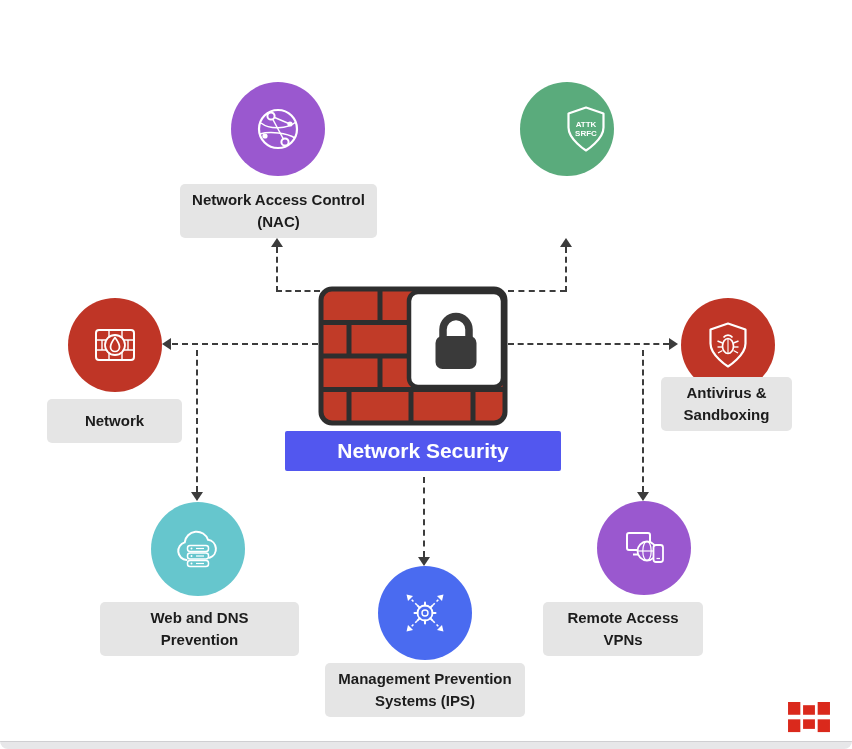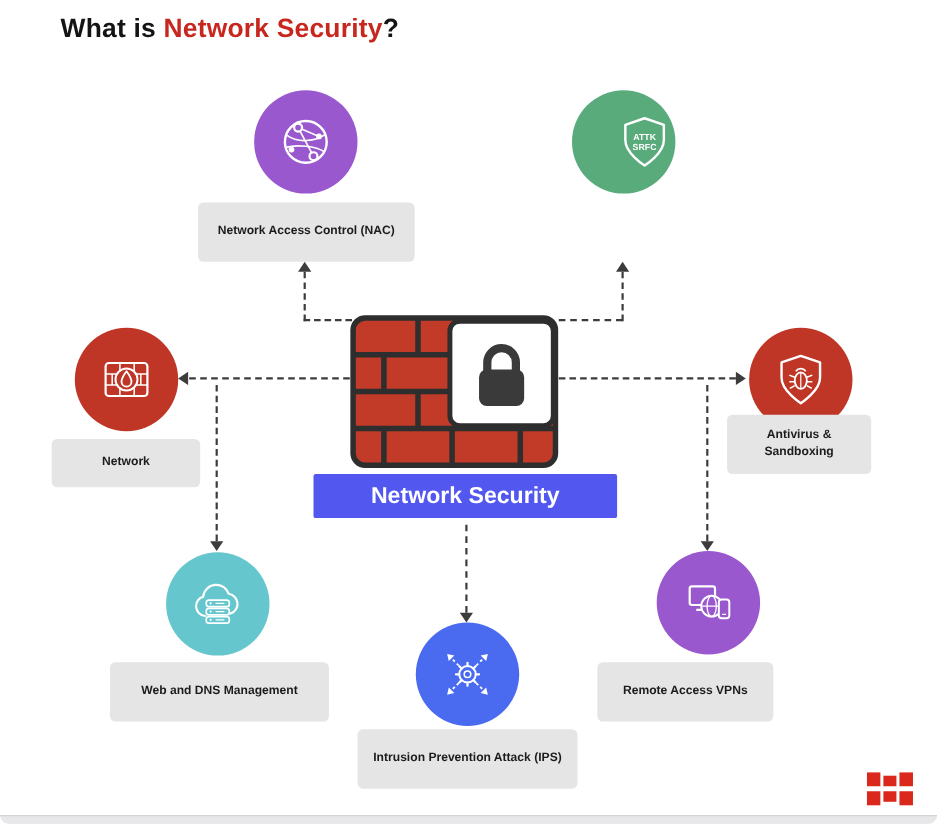--- a/index.html
+++ b/index.html
@@ -7,21 +7,21 @@
   body { font-family:"Liberation Sans", sans-serif; }
   .canvas { position:relative; width:852px; height:749px; background:#ffffff; overflow:hidden; }
 
   .title { position:absolute; left:55px; top:13px; font-size:24px; font-weight:bold; color:#141414; letter-spacing:.2px; }
 
   .circle { position:absolute; width:94px; height:94px; border-radius:50%;
             display:flex; align-items:center; justify-content:center; }
 
   .labelbox { position:absolute; background:#E5E5E5; border-radius:5px;
               display:flex; align-items:center; justify-content:center;
-              text-align:center; font-weight:bold; font-size:11px; color:#1c1c1c;
+              text-align:center; font-weight:bold; font-size:15px; color:#1c1c1c;
               line-height:1.45; padding:4px 10px; }
 
   .dash-h { position:absolute; border-top:2.5px dashed #3C3C3C; height:0; }
   .dash-v { position:absolute; border-left:2.5px dashed #3C3C3C; width:0; }
 
   .arrow { position:absolute; width:0; height:0; }
   .arrow.up    { border-left:6px solid transparent; border-right:6px solid transparent; border-bottom:9px solid #3C3C3C; }
   .arrow.down  { border-left:6px solid transparent; border-right:6px solid transparent; border-top:9px solid #3C3C3C; }
   .arrow.left  { border-top:6px solid transparent; border-bottom:6px solid transparent; border-right:9px solid #3C3C3C; }
   .arrow.right { border-top:6px solid transparent; border-bottom:6px solid transparent; border-left:9px solid #3C3C3C; }
@@ -38,21 +38,20 @@
                   background:#e7e7e9; border-top:1px solid #cfcfd2;
                   border-radius:0 0 8px 8px; }
 
   svg text { font-family:"Liberation Sans", sans-serif; }
 </style>
 </head>
 <body>
 
 <div class="canvas">
 
-  <h1 class="title"><span>What is </span><span style="color: rgb(199, 39, 30);">Network Security</span><span>?</span></h1>
 
   <div class="dash-h" style="left:276px;top:290px;width:44px"></div>
   <div class="dash-v" style="left:276px;top:247px;height:45px"></div>
   <div class="arrow up" style="left:271px;top:238px"></div>
 
   <div class="dash-h" style="left:508px;top:290px;width:58px"></div>
   <div class="dash-v" style="left:565px;top:247px;height:45px"></div>
   <div class="arrow up" style="left:560px;top:238px"></div>
 
   <div class="dash-h" style="left:172px;top:343px;width:146px"></div>
@@ -171,21 +170,21 @@
         <circle cx="21.5" cy="35" r="1"></circle>
         <circle cx="21.5" cy="42.5" r="1"></circle>
       </g>
       <g stroke="#fff" stroke-width="1.2">
         <line x1="26" y1="27.5" x2="34" y2="27.5"></line>
         <line x1="26" y1="35" x2="34" y2="35"></line>
         <line x1="26" y1="42.5" x2="34" y2="42.5"></line>
       </g>
     </svg>
   </div>
-  <div class="labelbox" style="left:100px;top:602px;width:199px;min-height:54px">Web and DNS Management</div>
+  <div class="labelbox" style="left:100px;top:602px;width:199px;min-height:54px">Web and DNS Prevention</div>
 
   <div class="circle" style="left: 378px; top: 566px; background: rgb(74, 107, 240); color: rgb(74, 107, 240);">
     <svg width="56" height="56" viewBox="0 0 56 56">
       <circle cx="28" cy="28" r="7.5" fill="none" stroke="#fff" stroke-width="1.8"></circle>
       <circle cx="28" cy="28" r="3" fill="none" stroke="#fff" stroke-width="1.4"></circle>
       <g stroke="#fff" stroke-width="2" stroke-linecap="round">
         <line x1="35.5" y1="28" x2="38.5" y2="28"></line>
         <line x1="33.3" y1="33.3" x2="35.4" y2="35.4"></line>
         <line x1="28" y1="35.5" x2="28" y2="38.5"></line>
         <line x1="22.7" y1="33.3" x2="20.6" y2="35.4"></line>
@@ -201,21 +200,21 @@
         <line x1="36" y1="36" x2="42" y2="42"></line>
       </g>
       <g fill="#fff">
         <polygon points="9.5,9.5 16,11 11,16"></polygon>
         <polygon points="46.5,9.5 40,11 45,16"></polygon>
         <polygon points="9.5,46.5 11,40 16,45"></polygon>
         <polygon points="46.5,46.5 45,40 40,45"></polygon>
       </g>
     </svg>
   </div>
-  <div class="labelbox" style="left:325px;top:663px;width:200px;min-height:54px">Intrusion Prevention Attack (IPS)</div>
+  <div class="labelbox" style="left:325px;top:663px;width:200px;min-height:54px">Management Prevention Systems (IPS)</div>
 
   <div class="circle" style="left: 597px; top: 501px; background: rgb(154, 88, 207); color: rgb(154, 88, 207);">
     <svg width="56" height="56" viewBox="0 0 56 56">
       <rect x="11" y="13" width="23" height="17" rx="2" fill="none" stroke="#fff" stroke-width="2"></rect>
       <line x1="22.5" y1="30" x2="22.5" y2="34" stroke="#fff" stroke-width="2"></line>
       <line x1="17" y1="34.5" x2="28" y2="34.5" stroke="#fff" stroke-width="2"></line>
       <circle cx="31" cy="31" r="9.5" fill="currentColor" stroke="#fff" stroke-width="1.8"></circle>
       <ellipse cx="31" cy="31" rx="4.2" ry="9.5" fill="none" stroke="#fff" stroke-width="1.2"></ellipse>
       <line x1="21.5" y1="31" x2="40.5" y2="31" stroke="#fff" stroke-width="1.2"></line>
       <rect x="37.5" y="25" width="9.5" height="17" rx="2.5" fill="currentColor" stroke="#fff" stroke-width="1.8"></rect>

